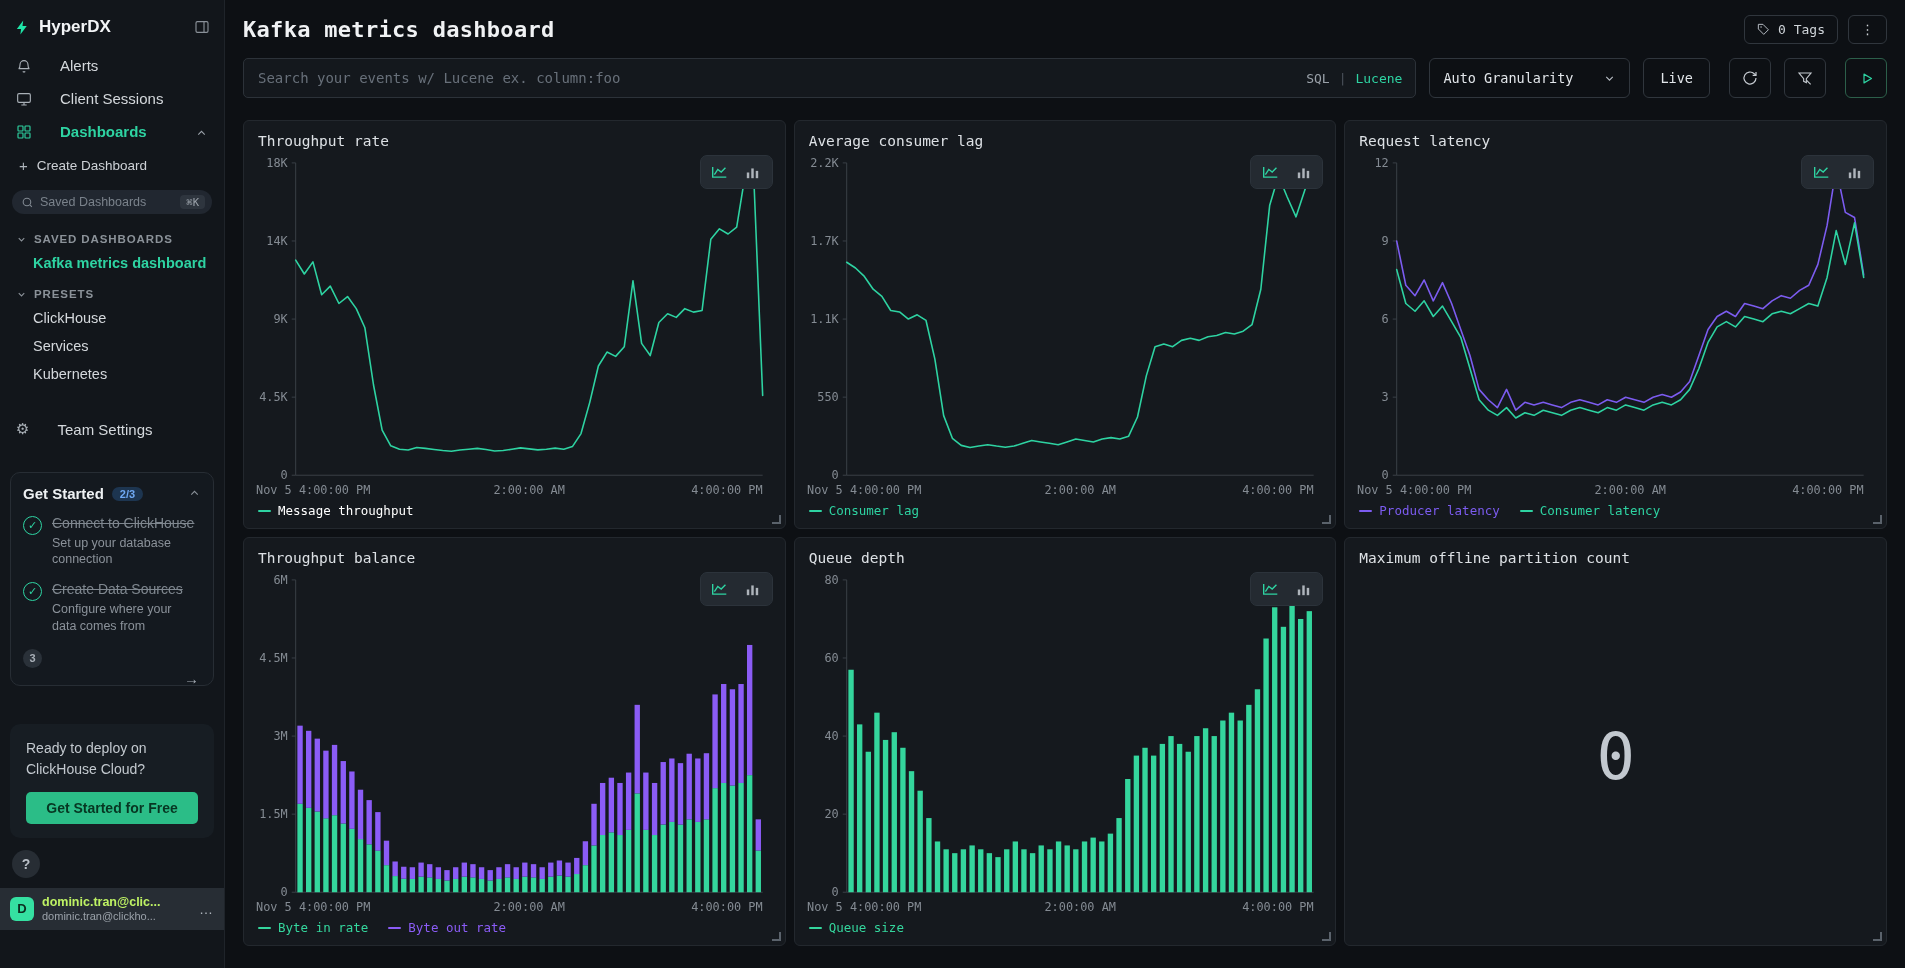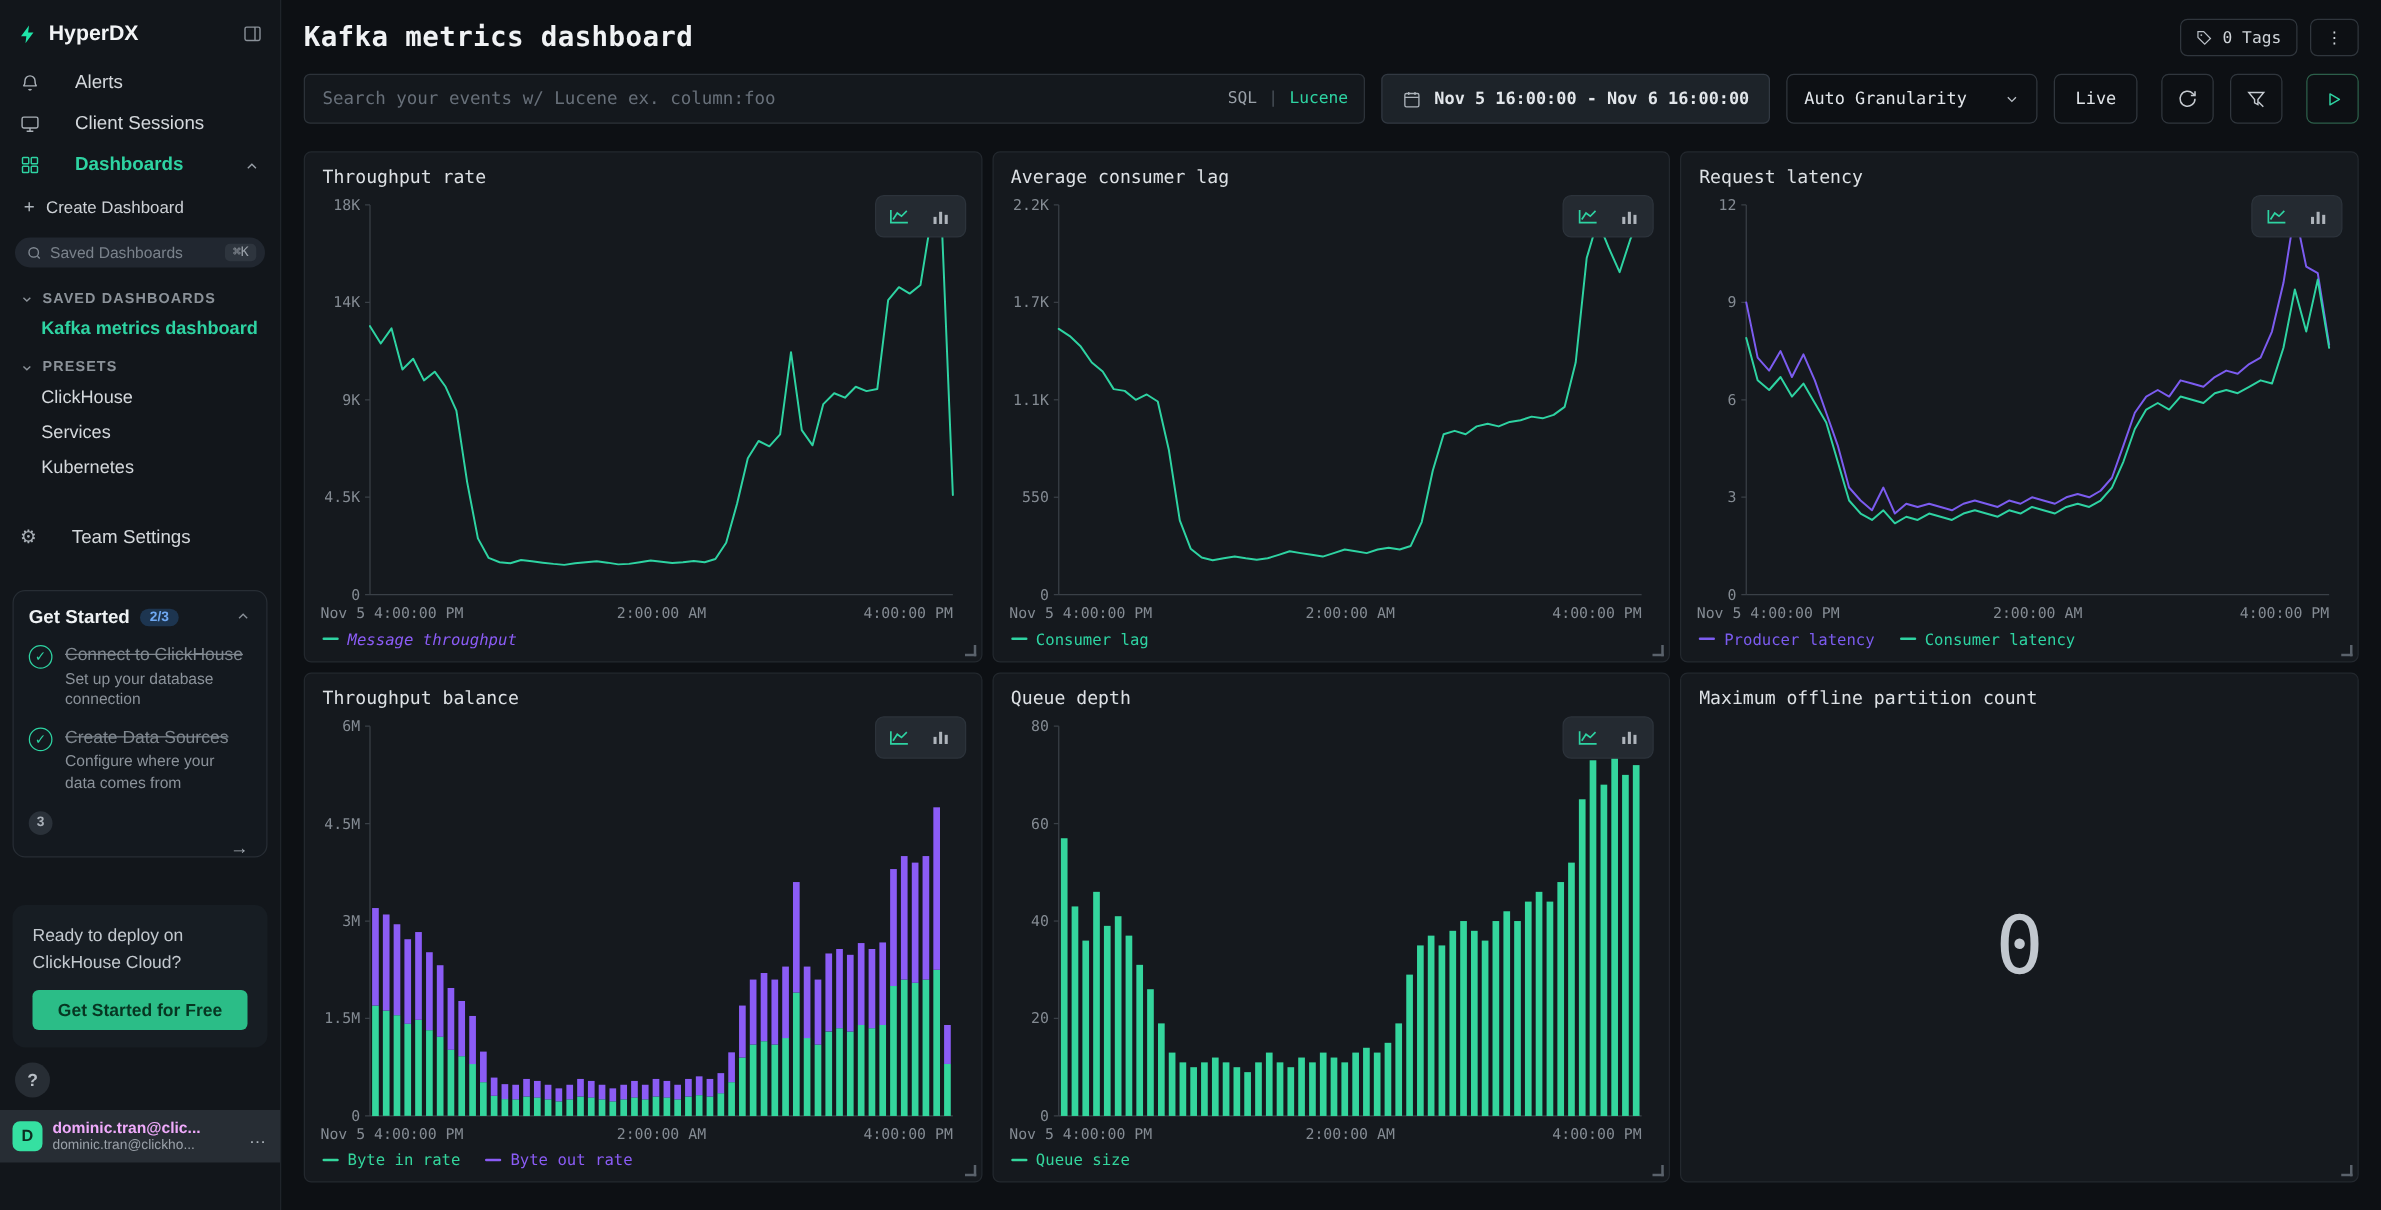--- a/index.html
+++ b/index.html
@@ -49,21 +49,21 @@
   .deploy-card{margin:10px 10px 0;background:#171d23;border-radius:10px;padding:14px 16px 14px}
   .deploy-card p{font-size:14px;color:#c3c9cf;line-height:1.45;margin-bottom:13px}
   .cta{display:block;width:100%;background:#2bbd87;color:#073622;border:0;border-radius:5px;
     font-weight:700;font-size:14px;padding:8px 4px;cursor:pointer;font-family:inherit}
   .help-circle{width:28px;height:28px;border-radius:50%;background:#272d34;color:#b9bfc6;display:flex;
     align-items:center;justify-content:center;font-size:14px;margin:12px 12px 10px;cursor:pointer;font-weight:700}
   .user-row{display:flex;align-items:center;gap:8px;background:#272d34;padding:7px 10px;cursor:pointer;margin-bottom:38px}
   .avatar{width:24px;height:24px;border-radius:6px;background:#35e0a1;color:#0c2e20;font-weight:700;font-size:13px;
     display:flex;align-items:center;justify-content:center;flex:0 0 24px}
   .user-text{display:flex;flex-direction:column;min-width:0;line-height:1.2}
-  .user-name{font-size:12.5px;font-weight:700;color:#f0abfc;white-space:nowrap;overflow:hidden;text-overflow:ellipsis}
+  .user-name{font-size:12.5px;font-weight:700;color:#bef264;white-space:nowrap;overflow:hidden;text-overflow:ellipsis}
   .user-email{font-size:11px;color:#9aa1a9;white-space:nowrap;overflow:hidden;text-overflow:ellipsis}
   .dots{margin-left:auto;color:#aeb5bc;font-size:14px;letter-spacing:1px}
 
   
   .main{flex:1;display:flex;flex-direction:column;padding:0 18px;min-width:0}
   .main-header{display:flex;align-items:center;padding:15px 0 4px}
   .page-title{font-family:"DejaVu Sans Mono",monospace;font-size:22px;font-weight:600;letter-spacing:.3px;color:#f0f2f4}
   .header-actions{margin-left:auto;display:flex;gap:10px}
   .btn-outline{display:inline-flex;align-items:center;gap:8px;background:transparent;border:1px solid #30363d;border-radius:6px;
     color:#cfd4d9;font-size:13px;font-family:"DejaVu Sans Mono",monospace;padding:6px 12px;cursor:pointer}
@@ -280,29 +280,20 @@
 
     <div class="toolbar">
       <div class="search-wrap">
         <input placeholder="Search your events w/ Lucene ex. column:foo" style="">
         <span class="lang-toggle">
           <span class="sql">SQL</span>
           <span class="sep">|</span>
           <span class="lucene">Lucene</span>
         </span>
       </div>
-      <button class="daterange">
-        <span class="ico">
-          <svg width="15" height="15" viewBox="0 0 24 24" fill="none" stroke="currentColor" stroke-width="1.7">
-              <rect x="3" y="4.5" width="18" height="17" rx="2"></rect>
-              <path d="M3 9.5h18M8 2.5v4M16 2.5v4"></path>
-            </svg>
-        </span>
-        <span>Nov 5 16:00:00 - Nov 6 16:00:00</span>
-      </button>
       <button class="granularity">
         <span>Auto Granularity</span>
         <span class="ico">
           <svg width="13" height="13" viewBox="0 0 24 24" fill="none" stroke="currentColor" stroke-width="2">
               <path d="m6 9 6 6 6-6"></path>
             </svg>
         </span>
       </button>
       <button class="btn-live">Live</button>
       <button class="icon-btn refresh">
@@ -367,21 +358,21 @@
               <line x1="46" y1="325" x2="517" y2="325" stroke="#3a4047" stroke-width="1"></line>
               <text x="6" y="344" text-anchor="start" fill="#848b93" font-size="12" font-family="DejaVu Sans Mono, monospace">Nov 5 4:00:00 PM</text>
               <text x="281.5" y="344" text-anchor="middle" fill="#848b93" font-size="12" font-family="DejaVu Sans Mono, monospace">2:00:00 AM</text>
               <text x="517" y="344" text-anchor="end" fill="#848b93" font-size="12" font-family="DejaVu Sans Mono, monospace">4:00:00 PM</text>
               <polyline points="46.0,108.0 54.7,122.0 63.4,109.8 72.2,143.0 80.9,134.3 89.6,151.8 98.3,144.8 107.1,157.0 115.8,176.3 124.5,234.0 133.2,279.5 141.9,295.3 150.7,298.8 159.4,299.6 168.1,297.0 176.8,297.9 185.6,299.1 194.3,300.1 203.0,300.9 211.7,299.6 220.4,298.8 229.2,297.9 237.9,299.1 246.6,300.5 255.3,300.1 264.1,298.8 272.8,297.4 281.5,298.4 290.2,299.4 298.9,298.8 307.7,297.7 316.4,298.8 325.1,296.1 333.8,283.0 342.6,251.5 351.3,214.8 360.0,200.8 368.7,205.1 377.4,195.5 386.2,129.0 394.9,192.0 403.6,204.3 412.3,171.0 421.1,162.2 429.8,165.8 438.5,157.0 447.2,160.5 455.9,158.8 464.7,87.0 473.4,76.5 482.1,81.7 490.8,74.8 499.6,20.5 508.3,31.0 517.0,244.5" fill="none" stroke="#2ed3a2" stroke-width="1.6" stroke-linejoin="round" stroke-linecap="round"></polyline>
             </svg>
           </div>
         <div class="legend">
             <span class="legend-item">
               <span class="legend-dash" style="background: rgb(46, 211, 162);"></span>
-              <span style="color: #8b5cf6; font-style: italic;">Message throughput</span>
+              <span style="color: #ffffff;">Message throughput</span>
             </span>
           </div>
         <span class="resize-handle"></span>
       </div>
 
       <div class="panel">
         <div class="panel-head">
             <span class="panel-title">Average consumer lag</span>
           </div>
         <div class="chart-toggle">

